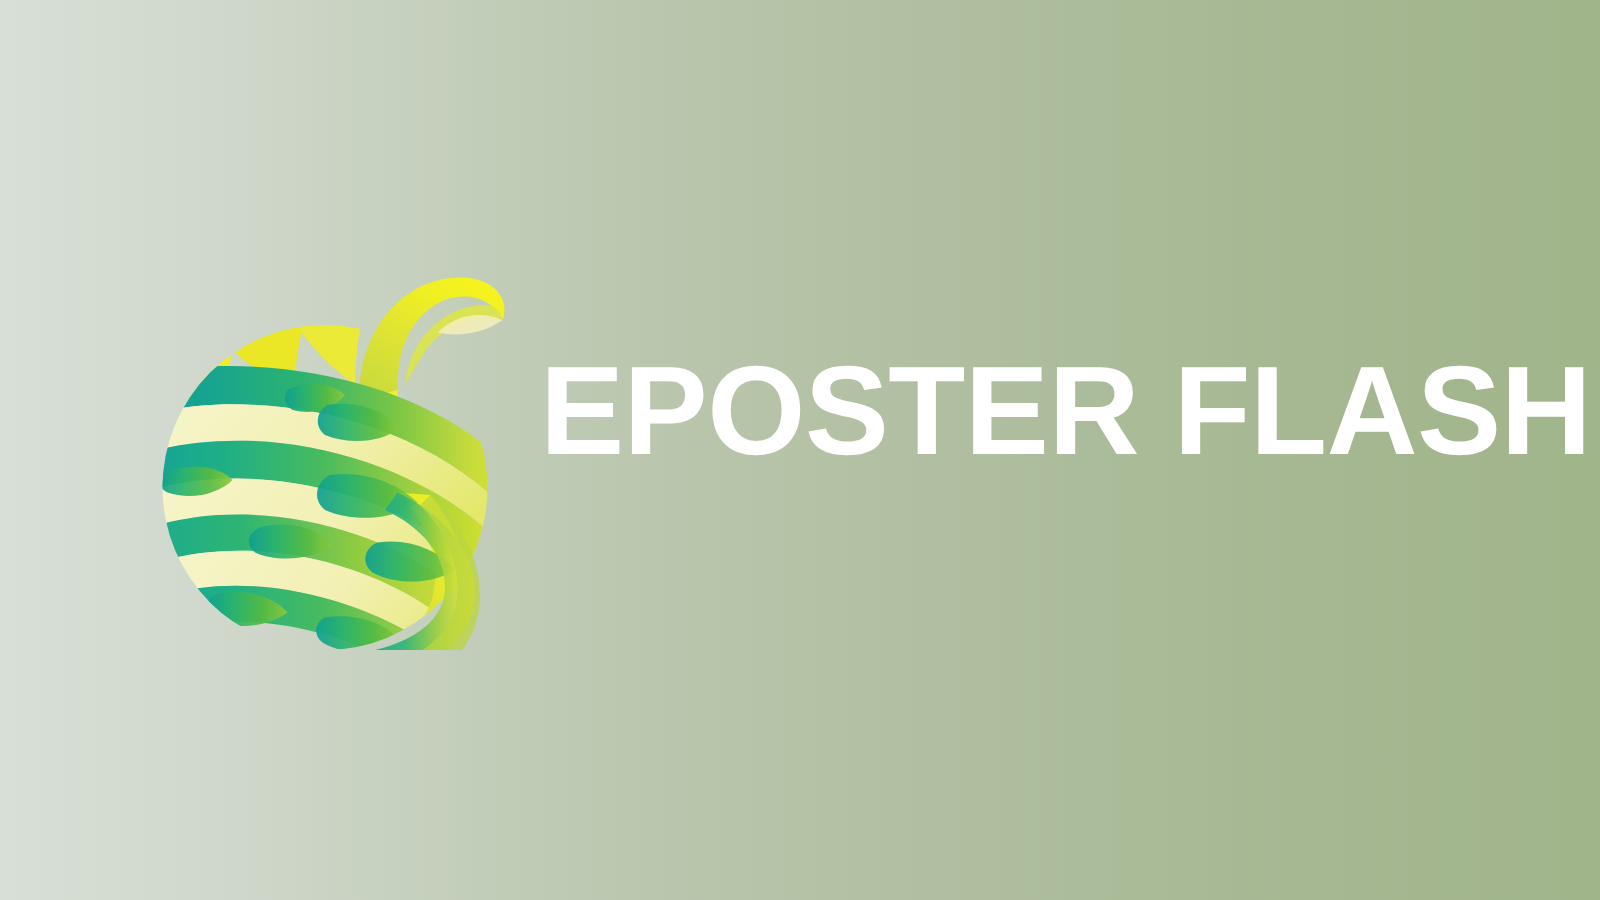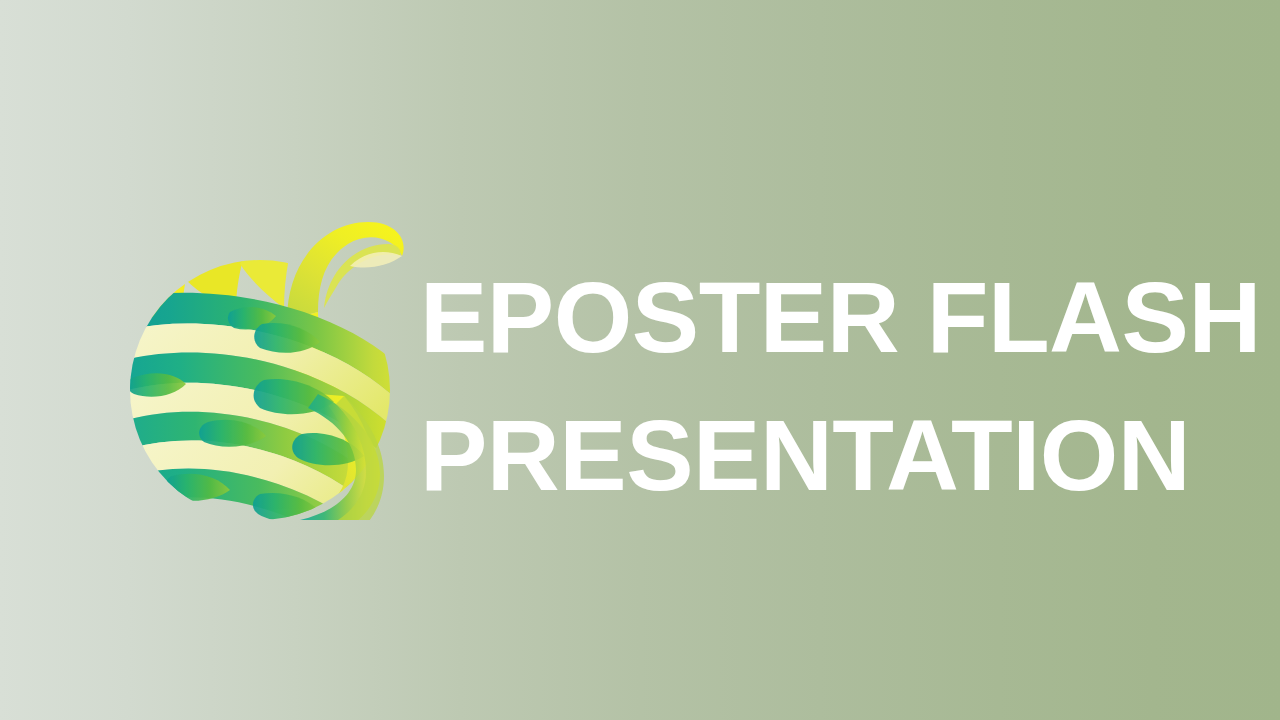--- a/index.html
+++ b/index.html
@@ -54,21 +54,21 @@
     width: 800px;
   }
   .title-line {
     font-family: "Liberation Sans", sans-serif;
     font-weight: bold;
     font-size: 101px;
     line-height: 138px;
     letter-spacing: -0.5px;
     color: #ffffff;
     white-space: nowrap;
-    margin: 0;
+    margin: 12px;
     padding: 0;
   }
 </style>
 </head>
 <body>
 
 <div id="slide">
 
   <div id="logo-wrap">
     <svg viewBox="0 0 296 312" xmlns="http://www.w3.org/2000/svg" aria-hidden="true">
@@ -187,16 +187,15 @@
         <path d="M206 186 C244 204, 268 234, 268 266 C268 300, 240 326, 196 336
                  L188 312 C222 304, 244 286, 244 262 C244 236, 226 214, 196 200 Z" fill="url(#gC)" opacity="0.9"></path>
         <path d="M232 188 C258 212, 272 240, 272 268 C272 296, 258 318, 236 332
                  L226 312 C244 300, 254 284, 254 264 C254 240, 244 216, 224 196 Z" fill="#b9d63f" opacity="0.75"></path>
       </g>
     </svg>
   </div>
 
   <div id="title-block">
     <div class="title-line">EPOSTER FLASH</div>
-    <div class="title-line">PRESENTATION</div>
   </div>
 
 </div>
 
 </body></html>

